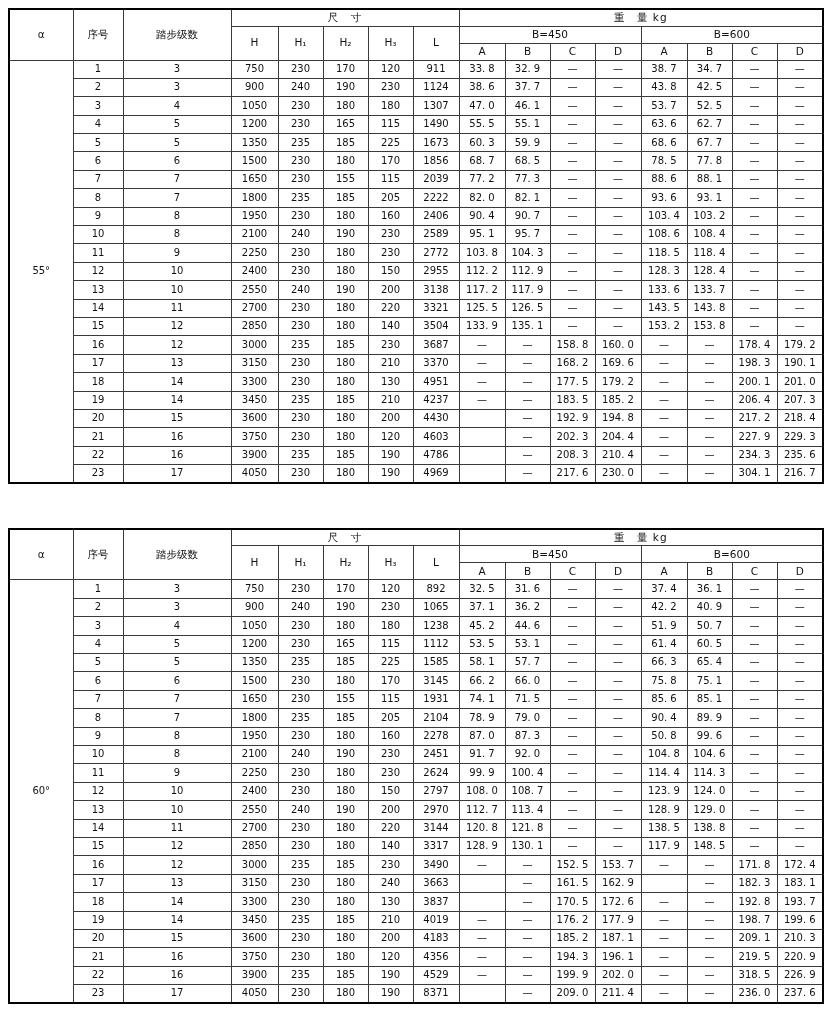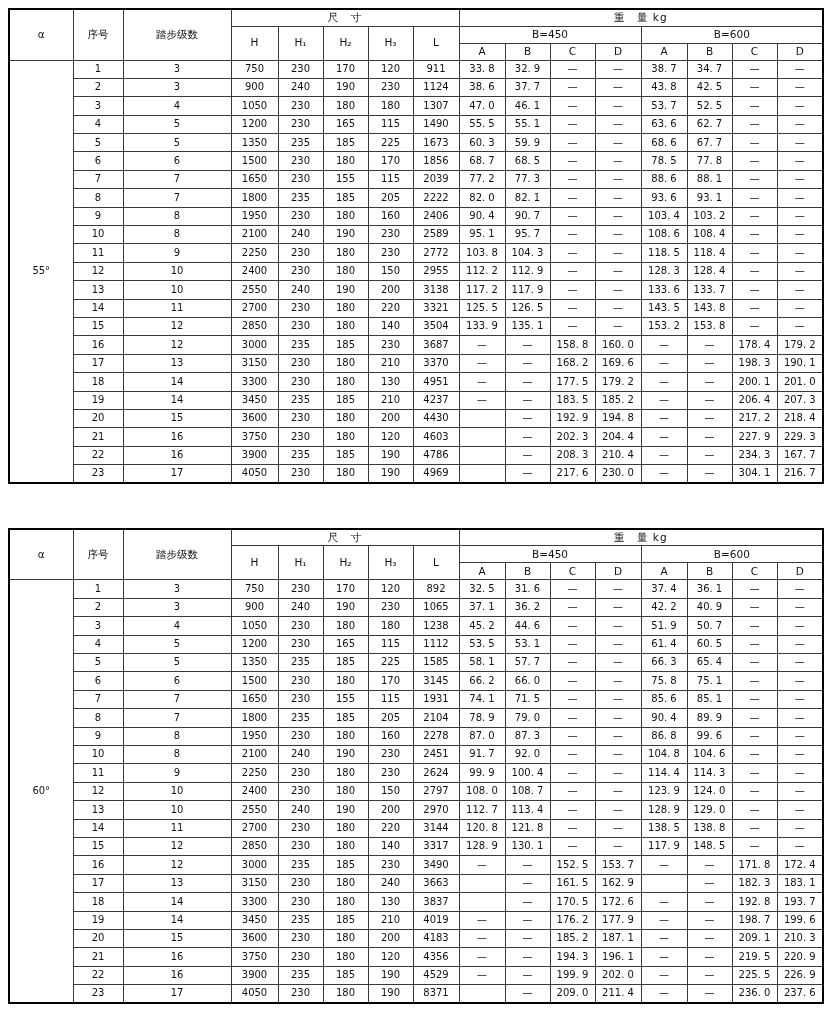--- a/index.html
+++ b/index.html
@@ -454,21 +454,21 @@
           <td>185</td>
           <td>190</td>
           <td>4786</td>
           <td></td>
           <td>—</td>
           <td>208. 3</td>
           <td>210. 4</td>
           <td>—</td>
           <td>—</td>
           <td>234. 3</td>
-          <td>167. 7</td>
+          <td>235. 6</td>
         </tr>
         <tr>
           <td>23</td>
           <td>17</td>
           <td>4050</td>
           <td>230</td>
           <td>180</td>
           <td>190</td>
           <td>4969</td>
           <td></td>
@@ -673,21 +673,21 @@
           <td>8</td>
           <td>1950</td>
           <td>230</td>
           <td>180</td>
           <td>160</td>
           <td>2278</td>
           <td>87. 0</td>
           <td>87. 3</td>
           <td>—</td>
           <td>—</td>
-          <td>86. 8</td>
+          <td>50. 8</td>
           <td>99. 6</td>
           <td>—</td>
           <td>—</td>
         </tr>
         <tr>
           <td>10</td>
           <td>8</td>
           <td>2100</td>
           <td>240</td>
           <td>190</td>
@@ -896,21 +896,21 @@
           <td>235</td>
           <td>185</td>
           <td>190</td>
           <td>4529</td>
           <td>—</td>
           <td>—</td>
           <td>199. 9</td>
           <td>202. 0</td>
           <td>—</td>
           <td>—</td>
-          <td>225. 5</td>
+          <td>318. 5</td>
           <td>226. 9</td>
         </tr>
         <tr>
           <td>23</td>
           <td>17</td>
           <td>4050</td>
           <td>230</td>
           <td>180</td>
           <td>190</td>
           <td>8371</td>

